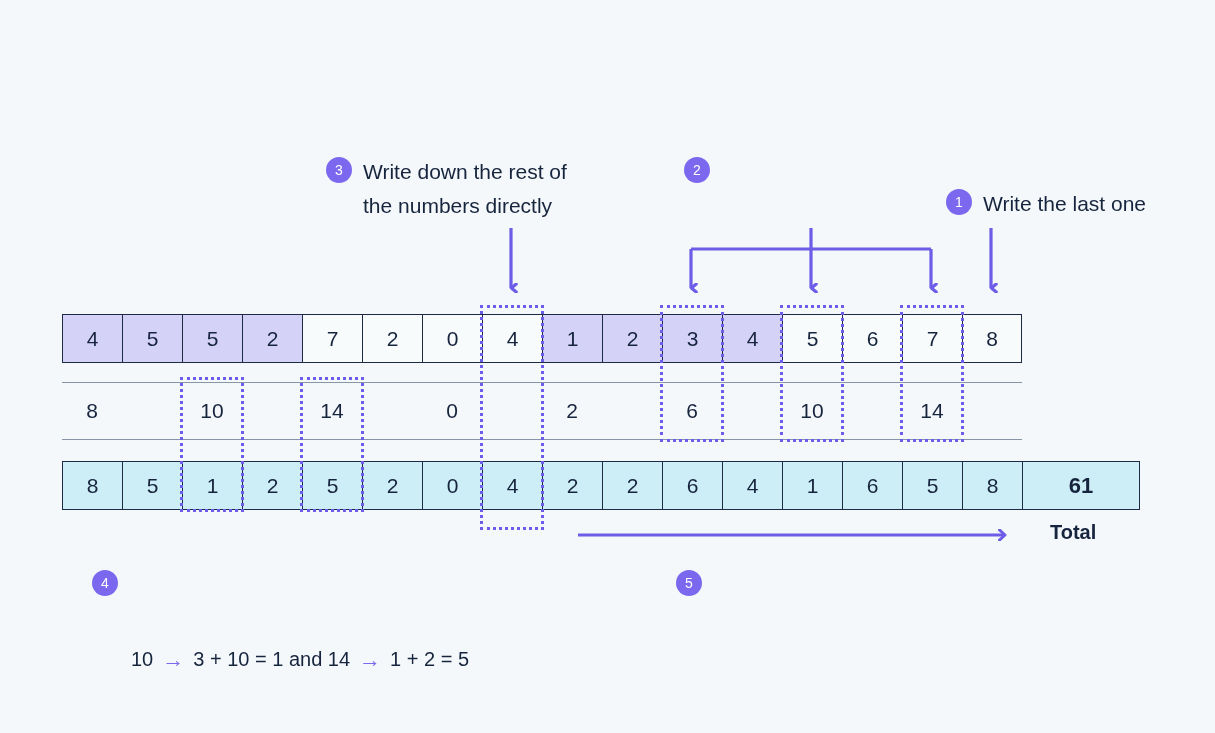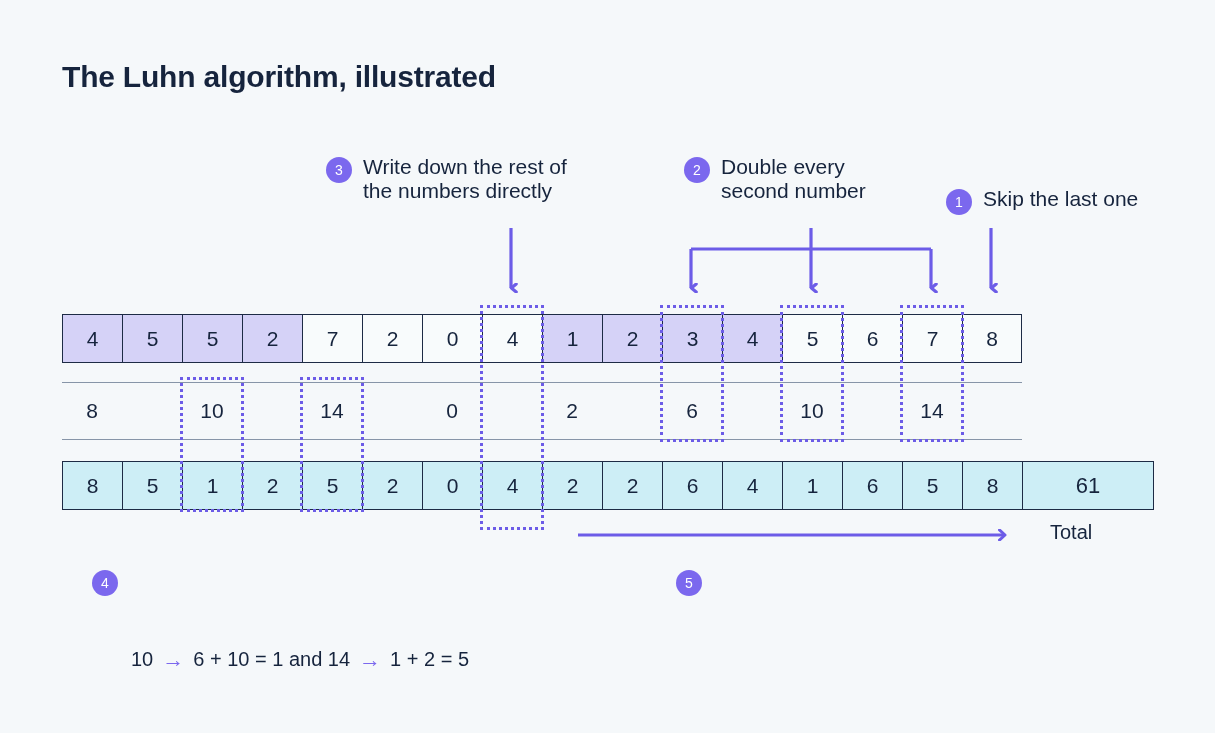--- a/index.html
+++ b/index.html
@@ -21,21 +21,21 @@
   }
 
   
   .callout{position:absolute;display:flex;align-items:flex-start;gap:11px;}
   .badge{
     width:26px;height:26px;border-radius:50%;
     background:#7b68ee;color:#ffffff;
     font-size:14px;line-height:26px;text-align:center;
     flex:0 0 26px;margin-top:2px;
   }
-  .callout-text{font-size:21px;line-height:24px;color:#16243d;white-space:pre-line;}
+  .callout-text{font-size:21px;line-height:34px;color:#16243d;white-space:pre-line;}
 
   #callout-3{left:326px;top:155px;}
   #callout-2{left:684px;top:155px;}
   #callout-1{left:946px;top:187px;}
   #callout-4{left:92px;top:568px;}
   #callout-5{left:676px;top:568px;}
 
   
   .formula{
     position:absolute;left:131px;top:648px;
@@ -66,43 +66,42 @@
 
   
   #row-mid .cell{
     border-top:1px solid #8795a8;border-bottom:1px solid #8795a8;
     background:transparent;height:58px;
   }
 
   
   #row-bot .cell{border:1px solid #1d2b45;border-right:none;background:#cdeef6;}
   #row-bot .cell.total{
-    width:132px;border-right:1px solid #1d2b45;font-weight:normal;font-size:22px;
+    width:118px;border-right:1px solid #1d2b45;font-weight:bold;font-size:22px;
   }
 
   
   .dotbox{
     position:absolute;
     border:3px dotted #6c5ce7;
     box-sizing:border-box;
     pointer-events:none;
   }
 
   
   .total-label{
     position:absolute;left:1050px;top:521px;
-    font-size:20px;font-weight:normal;color:#16243d;
+    font-size:20px;font-weight:bold;color:#16243d;
   }
 </style>
 </head>
 <body>
 
 <div id="stage">
 
-  <div class="title">The Luhn algorithm, illustrated</div>
 
   <svg id="arrows" viewBox="0 0 1215 733">
     <defs>
       <marker id="ah" markerWidth="10" markerHeight="10" refX="4.6" refY="7.4" orient="auto" markerUnits="userSpaceOnUse">
         <path d="M0.6,2.2 L4.6,7.0 L8.6,2.2" fill="none" stroke="#6c5ce7" stroke-width="3.2" stroke-linecap="round" stroke-linejoin="round"></path>
       </marker>
       <marker id="ahr" markerWidth="12" markerHeight="12" refX="7.5" refY="6" orient="auto" markerUnits="userSpaceOnUse">
         <path d="M2,1 L7.5,6 L2,11" fill="none" stroke="#6c5ce7" stroke-width="3" stroke-linecap="round" stroke-linejoin="round"></path>
       </marker>
     </defs>
@@ -121,41 +120,39 @@
   </svg>
 
   <div class="callout" id="callout-3">
     <div class="badge">3</div>
     <div class="callout-text">Write down the rest of
 the numbers directly</div>
   </div>
 
   <div class="callout" id="callout-2">
     <div class="badge">2</div>
-    <div class="callout-text">Double every
-second number</div>
   </div>
 
   <div class="callout" id="callout-1">
     <div class="badge">1</div>
-    <div class="callout-text">Skip the last one</div>
+    <div class="callout-text">Write the last one</div>
   </div>
 
   <div class="callout" id="callout-4">
     <div class="badge">4</div>
   </div>
 
   <div class="callout" id="callout-5">
     <div class="badge">5</div>
   </div>
 
   <div class="formula">
     <span>10</span>
     <span class="arrow">→</span>
-    <span>6 + 10 = 1 and 14</span>
+    <span>3 + 10 = 1 and 14</span>
     <span class="arrow">→</span>
     <span>1 + 2 = 5</span>
   </div>
 
   <div class="row" id="row-top">
       <div class="cell shaded">4</div>
       <div class="cell shaded">5</div>
       <div class="cell shaded">5</div>
       <div class="cell shaded">2</div>
       <div class="cell">7</div>

